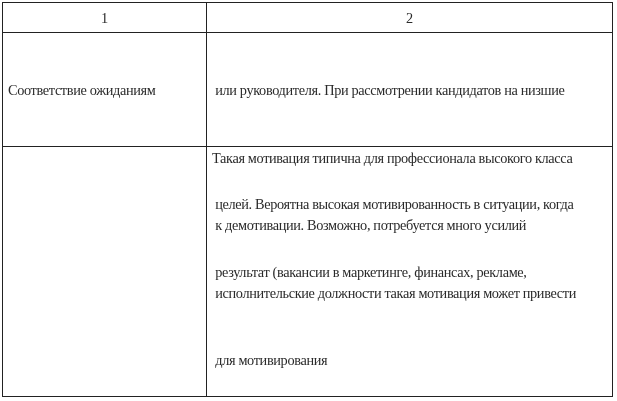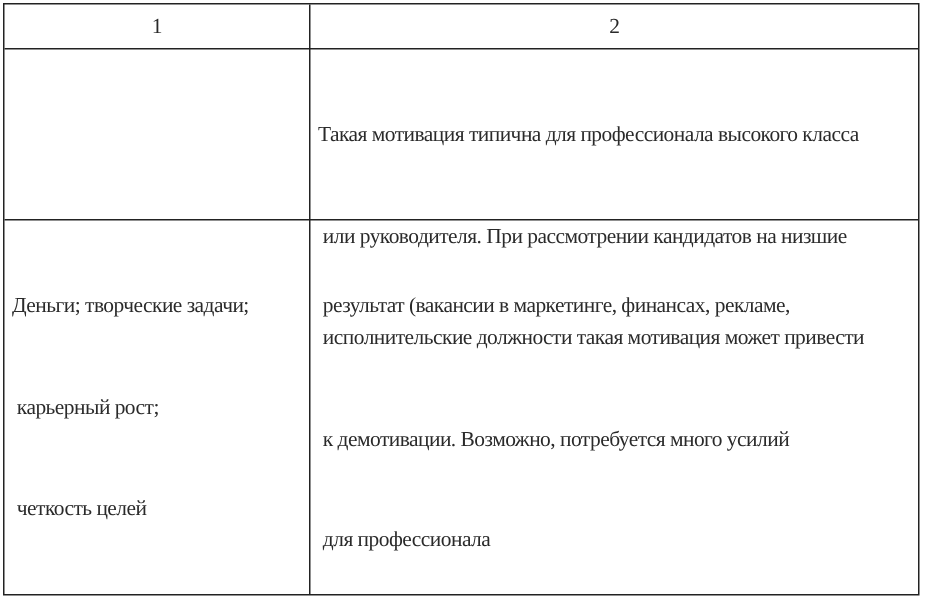--- a/index.html
+++ b/index.html
@@ -67,34 +67,33 @@
 <body>
 
 <div class="table">
   <div class="vline"></div>
   <div class="hline h1"></div>
   <div class="hline h2"></div>
 
   <div class="cell hdr c1">1</div>
   <div class="cell hdr c2">2</div>
 
+  <div class="cell r1c1">
+    <span class="line">Соответствие ожиданиям</span>
+  </div>
   <div class="cell r1c2">
+    <span class="line"> или руководителя. При рассмотрении кандидатов на низшие</span>
     <span class="line">Такая мотивация типична для профессионала высокого класса</span>
-    <span class="line"> или руководителя. При рассмотрении кандидатов на низшие</span>
+    <span class="line"> к демотивации. Возможно, потребуется много усилий</span>
     <span class="line"> исполнительские должности такая мотивация может привести</span>
-    <span class="line"> к демотивации. Возможно, потребуется много усилий</span>
-    <span class="line"> для профессионала</span>
+    <span class="line"> для мотивирования</span>
   </div>
 
-  <div class="cell r2c1">
-    <span class="line">Деньги; творческие задачи;</span>
-    <span class="line"> карьерный рост;</span>
-    <span class="line"> четкость целей</span>
-  </div>
   <div class="cell r2c2">
+    <span class="line"> целей. Вероятна высокая мотивированность в ситуации, когда</span>
     <span class="line"> результат (вакансии в маркетинге, финансах, рекламе,</span>
     
     
     
     
     
     
     
   </div>
 </div>

